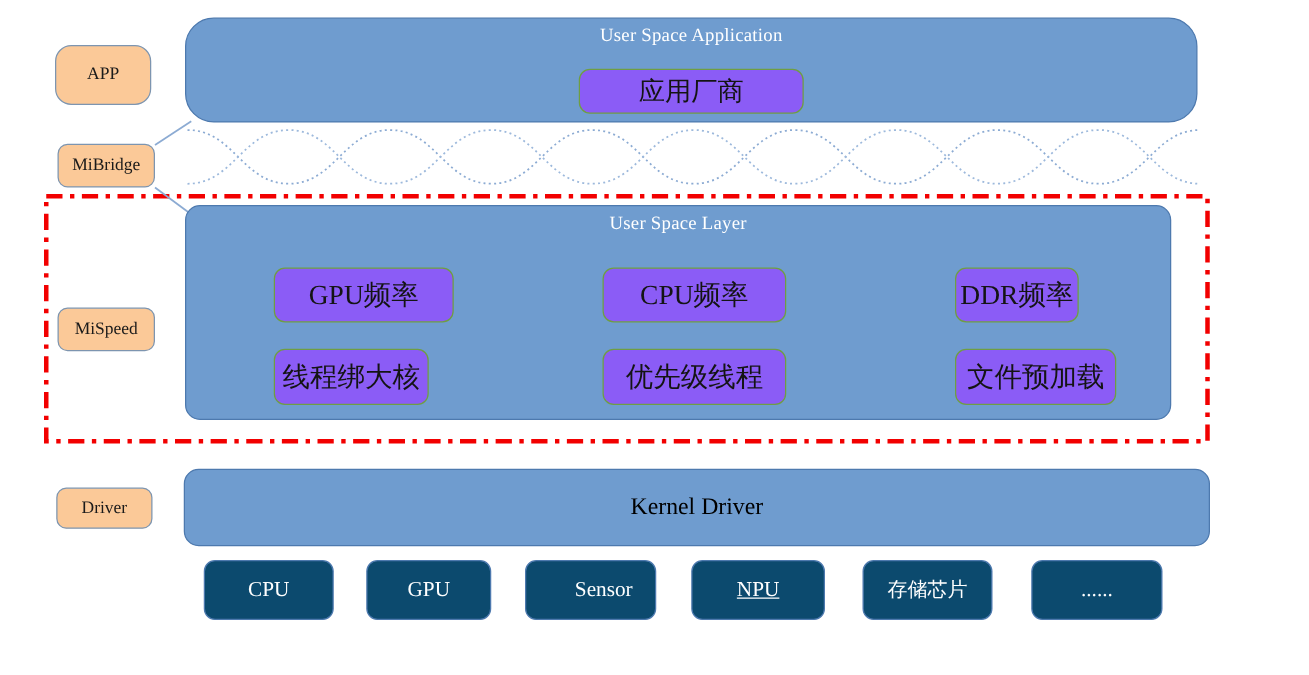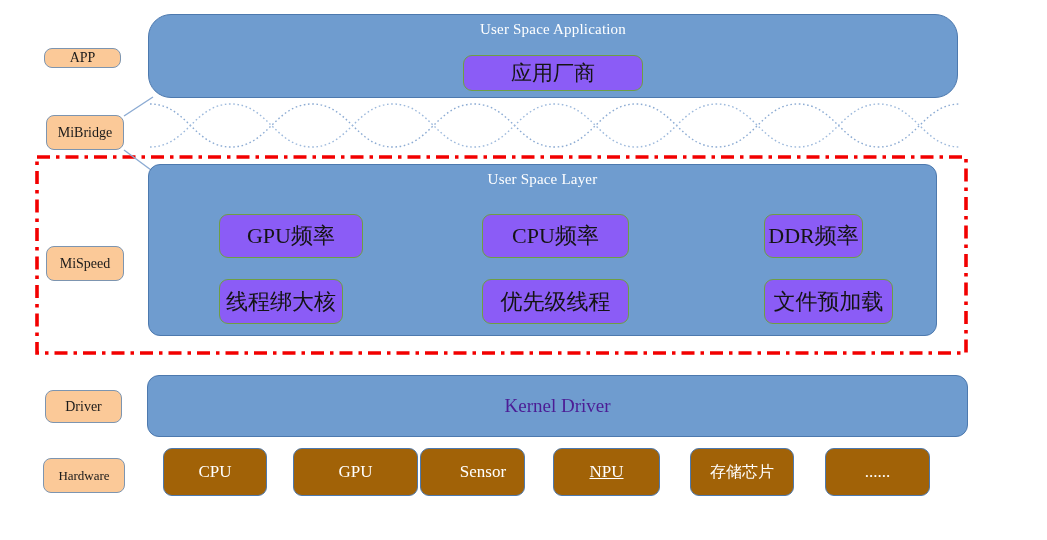--- a/index.html
+++ b/index.html
@@ -52,71 +52,70 @@
   .vendor-chip{
     left:50%;transform:translateX(-50%);
     top:40px;width:180px;height:36px;
     font-size:21px;
   }
 
   
   .kernel-box{
     left:147px;top:375px;width:821px;height:62px;
     display:flex;align-items:center;justify-content:center;
-    color:#4c1d95;font-size:19px;
+    color:#000000;font-size:19px;
   }
 
   
   .hw-chip{
     position:absolute;z-index:2;
     top:448px;height:48px;
-    background:#a16207;
+    background:#0c4a6e;
     border:1.5px solid #4d79ae;
     border-radius:9px;
     display:flex;align-items:center;justify-content:center;
     color:#ffffff;font-size:17px;
     box-sizing:border-box;
   }
 </style>
 </head>
 <body>
 
 <div class="canvas">
 
   <svg class="deco" width="1047" height="540" viewBox="0 0 1047 540">
     <rect x="37" y="157" width="929" height="196" fill="none" stroke="#f20000" stroke-width="3.6" stroke-dasharray="13 6 3.5 6"></rect>
     <path d="M150,104 c37,0 44,43 81,43 c37,0 44,-43 81,-43 c37,0 44,43 81,43 c37,0 44,-43 81,-43 c37,0 44,43 81,43 c37,0 44,-43 81,-43 c37,0 44,43 81,43 c37,0 44,-43 81,-43 c37,0 44,43 81,43 c37,0 44,-43 81,-43" fill="none" stroke="#8cabd3" stroke-width="1.4" stroke-dasharray="1.6 2.6"></path>
     <path d="M150,147 c37,0 44,-43 81,-43 c37,0 44,43 81,43 c37,0 44,-43 81,-43 c37,0 44,43 81,43 c37,0 44,-43 81,-43 c37,0 44,43 81,43 c37,0 44,-43 81,-43 c37,0 44,43 81,43 c37,0 44,-43 81,-43 c37,0 44,43 81,43" fill="none" stroke="#9db9dc" stroke-width="1.4" stroke-dasharray="1.6 2.6"></path>
     <line x1="124" y1="116" x2="153" y2="97" stroke="#8cabd3" stroke-width="1.4"></line>
     <line x1="124" y1="150" x2="151" y2="170" stroke="#8cabd3" stroke-width="1.4"></line>
   </svg>
 
-  <div class="tag" style="left:44px;top:48px;width:77px;height:20px;">APP</div>
+  <div class="tag" style="left:44px;top:36px;width:77px;height:48px;border-radius:13px;">APP</div>
   <div class="tag" style="left:46px;top:115px;width:78px;height:35px;">MiBridge</div>
   <div class="tag" style="left:46px;top:246px;width:78px;height:35px;">MiSpeed</div>
   <div class="tag" style="left:45px;top:390px;width:77px;height:33px;">Driver</div>
-  <div class="tag" style="left:43px;top:458px;width:82px;height:35px;font-size:13px;">Hardware</div>
 
   <div class="blue-box" style="left:148px;top:14px;width:810px;height:84px;border-radius:23px;">
     <div class="box-title">User Space Application</div>
     <div class="green-chip vendor-chip">应用厂商</div>
   </div>
 
   <div class="blue-box" style="left:148px;top:164px;width:789px;height:172px;z-index:2;">
     <div class="box-title">User Space Layer</div>
     <div class="green-chip" style="left:70px;top:49px;width:144px;height:44px;">GPU频率</div>
     <div class="green-chip" style="left:333px;top:49px;width:147px;height:44px;">CPU频率</div>
     <div class="green-chip" style="left:615px;top:49px;width:99px;height:44px;">DDR频率</div>
     <div class="green-chip" style="left:70px;top:114px;width:124px;height:45px;">线程绑大核</div>
     <div class="green-chip" style="left:333px;top:114px;width:147px;height:45px;">优先级线程</div>
     <div class="green-chip" style="left:615px;top:114px;width:129px;height:45px;">文件预加载</div>
   </div>
 
   <div class="blue-box kernel-box">Kernel Driver</div>
 
   <div class="hw-chip" style="left:163px;width:104px;">CPU</div>
-  <div class="hw-chip" style="left:293px;width:125px;">GPU</div>
+  <div class="hw-chip" style="left:293px;width:100px;">GPU</div>
   <div class="hw-chip" style="left:420px;width:105px;padding-left:21px;">Sensor</div>
   <div class="hw-chip" style="left:553px;width:107px;text-decoration:underline;">NPU</div>
   <div class="hw-chip" style="left:690px;width:104px;font-size:16px;">存储芯片</div>
   <div class="hw-chip" style="left:825px;width:105px;">......</div>
 
 </div>
 
 </body></html>

